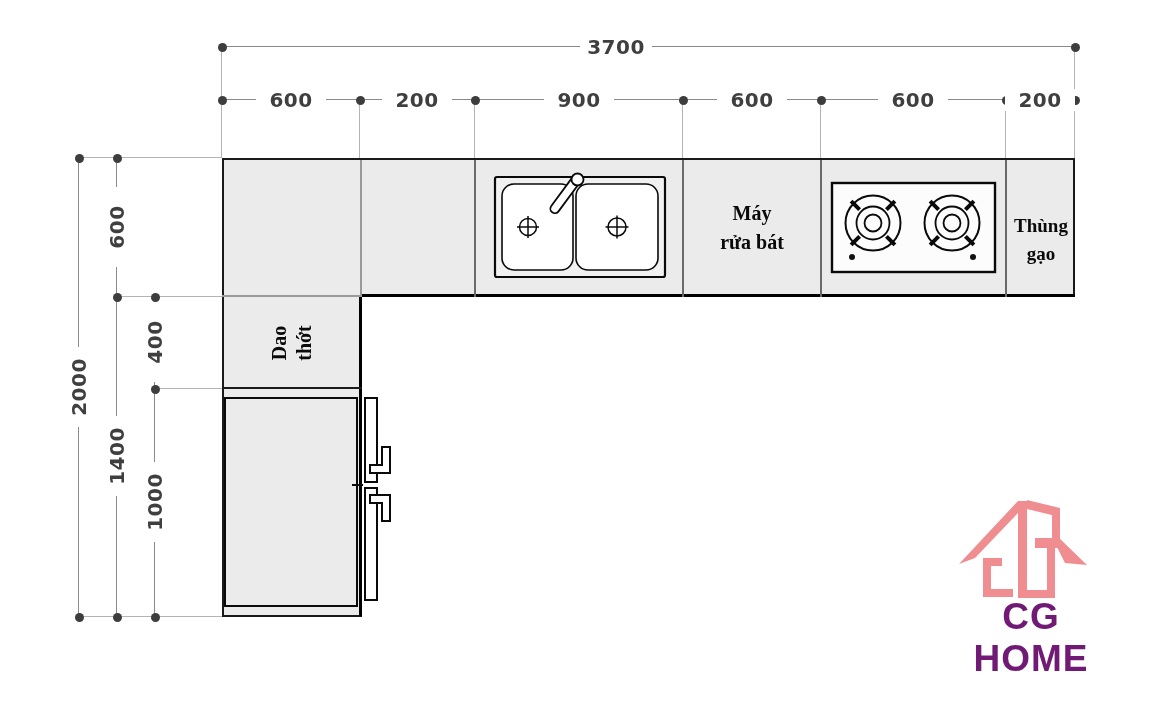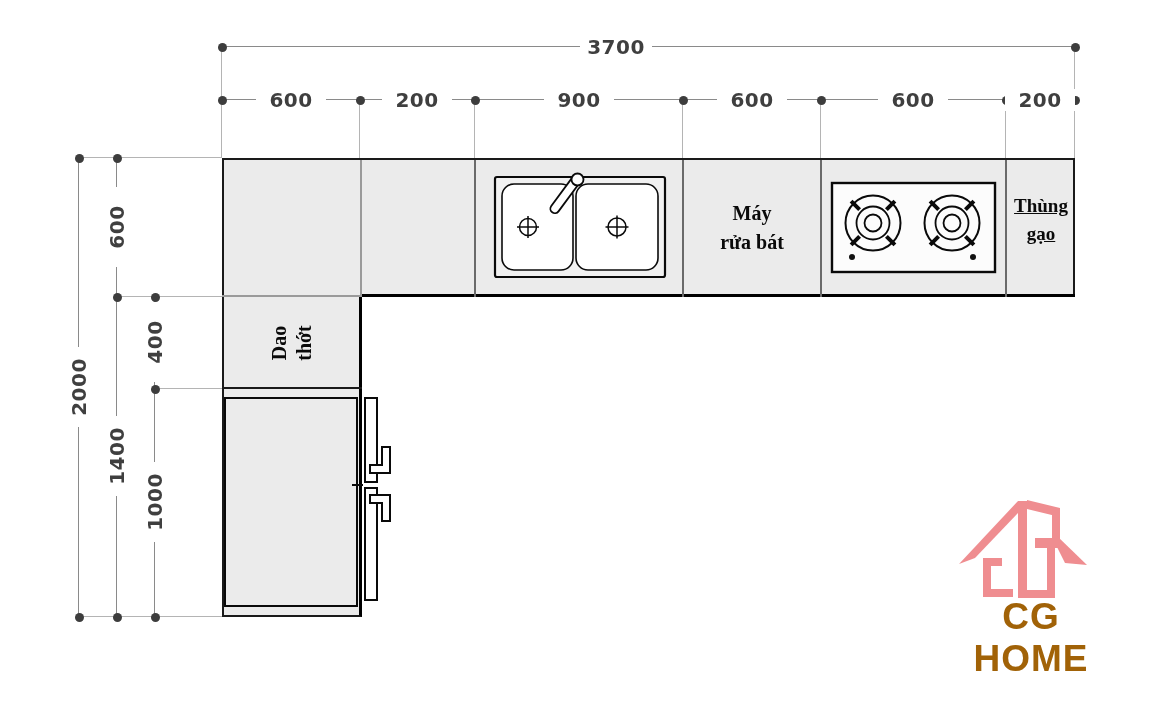--- a/index.html
+++ b/index.html
@@ -20,21 +20,21 @@
                border-left:2px solid #1a1a1a;border-right:3px solid #000;border-bottom:2px solid #1a1a1a;
                box-sizing:border-box;}
   .divider-v{position:absolute;top:160px;width:2px;height:137px;background:#6a6a6a;}
   .fixture-label{position:absolute;display:flex;flex-direction:column;justify-content:center;align-items:center;
                  font-family:"Liberation Serif","DejaVu Serif",serif;font-weight:bold;color:#0a0a0a;
                  font-size:20px;line-height:1.45;text-align:center;}
   .rot{transform:rotate(-90deg);line-height:1.25;}
   
   .brand-text{position:absolute;left:940px;top:596px;width:182px;text-align:center;
               font-family:"Liberation Sans","DejaVu Sans",sans-serif;font-weight:bold;
-              font-size:37px;letter-spacing:1px;color:#a16207;}
+              font-size:37px;letter-spacing:1px;color:#701a75;}
   .brand-tagline{position:absolute;left:936px;top:644px;width:190px;text-align:center;
               font-family:"Liberation Sans","DejaVu Sans",sans-serif;font-weight:bold;
               font-size:10.5px;letter-spacing:0.8px;color:#f0a4a5;}
 </style>
 </head>
 <body>
 
 <div class="canvas">
 
   <div class="eline" style="left:221px;top:47px;width:1px;height:111px;"></div>
@@ -144,21 +144,21 @@
       </g>
     </g>
     <circle cx="26" cy="79" r="3" fill="#111"></circle>
     <circle cx="147" cy="79" r="3" fill="#111"></circle>
   </svg>
 
   <div class="fixture-label" style="left:683px;top:160px;width:138px;height:135px;">
     <span>Máy</span>
     <span>rửa bát</span>
   </div>
-  <div class="fixture-label" style="left:1007px;top:152px;width:68px;height:135px;font-size:19px;text-decoration:underline;">
+  <div class="fixture-label" style="left:1007px;top:172px;width:68px;height:135px;font-size:19px;">
     <span>Thùng</span>
     <span>gạo</span>
   </div>
   <div class="fixture-label" style="left:224px;top:299px;width:136px;height:88px;">
     <div class="rot">
       <div>Dao</div>
       <div>thớt</div>
     </div>
   </div>
 

